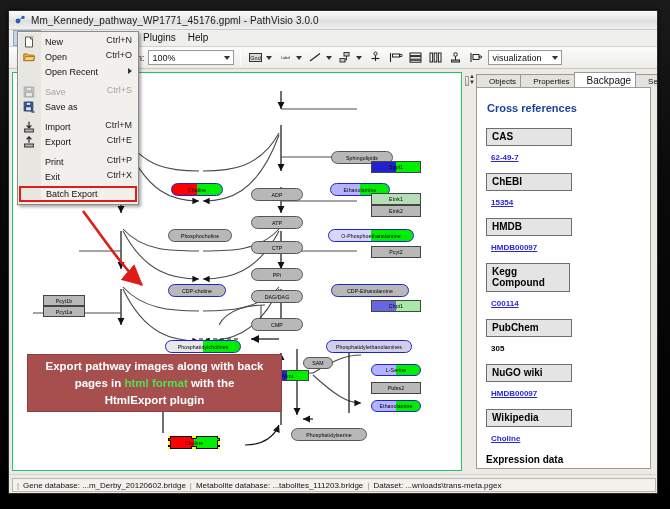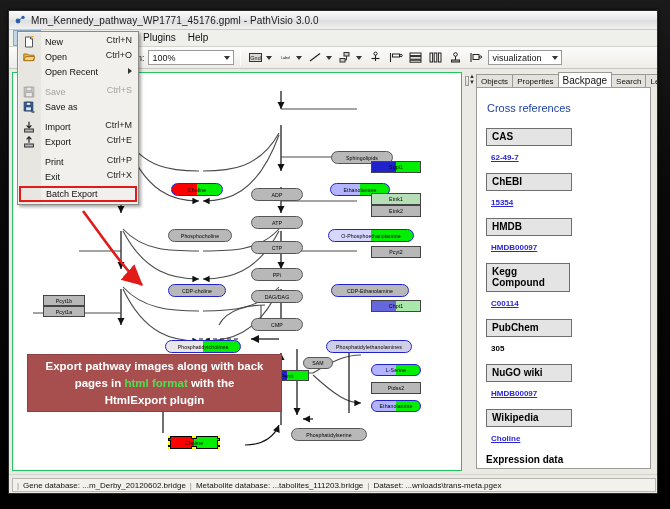--- a/index.html
+++ b/index.html
@@ -160,21 +160,21 @@
     height: 15px; display: flex; align-items: flex-end;
     padding-left: 7px; position: relative;
   }
   #tabstrip .tab-scroll {
     position: absolute; left: 0; top: 1px;
     width: 6px; height: 13px;
     font-size: 6px; color:#333; line-height: 6px; text-align:center;
   }
   .tab {
     font-size: 8px; color: #111;
-    padding: 2px 4px 2px 4px;
+    padding: 2px 4px 2px 12px;
     background: #e4e2dc;
     border: 1px solid #9c9a94;
     border-bottom: none;
     margin-right: -1px;
     line-height: 9px;
     height: 13px;
   }
   .tab.sel {
     background: #fff;
     height: 15px;
@@ -184,21 +184,21 @@
   }
   #backpage {
     position: absolute; left: 7px; top: 15px;
     width: 175px; height: 382px;
     background: #ffffff;
     border: 1px solid #9c9a94;
     overflow: hidden;
     padding: 9px 9px 0 9px;
   }
   .xref-title {
-    color: #1a3fa0; font-weight: normal; font-size: 11px;
+    color: #1a3fa0; font-weight: bold; font-size: 11px;
     margin: 5px 0 14px 1px;
     font-family: "Liberation Sans", sans-serif;
   }
   .xref-block { margin-bottom: 9px; }
   .xref-head {
     background: #e4e4e4;
     border: 1px solid #6e6e6e;
     font-weight: bold; font-size: 10px; color: #000;
     padding: 2px 5px 3px 5px;
     width: 86px;

